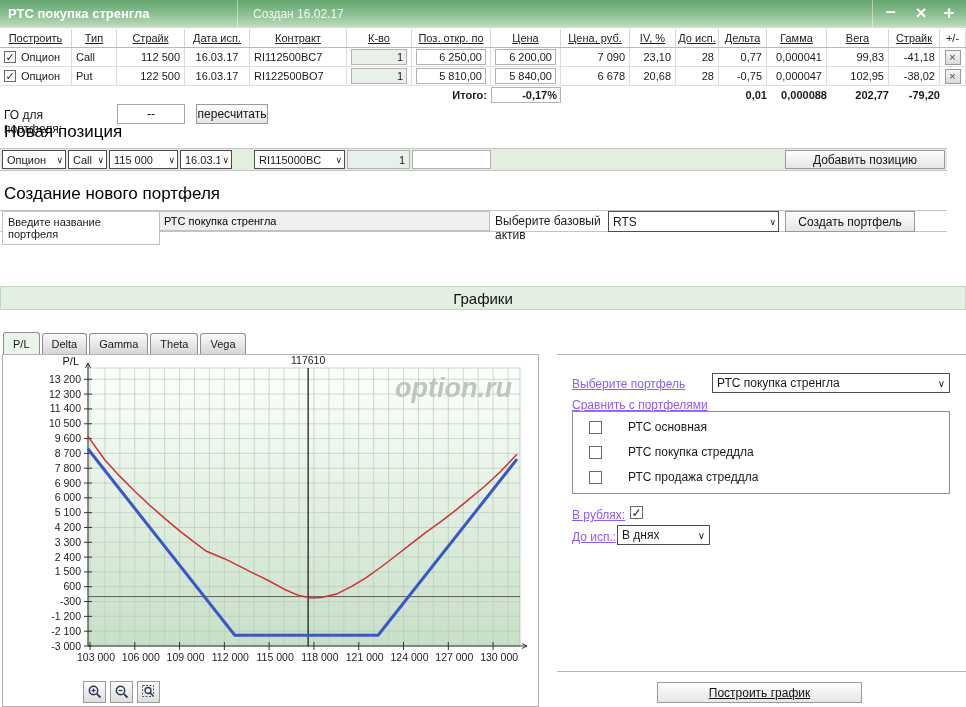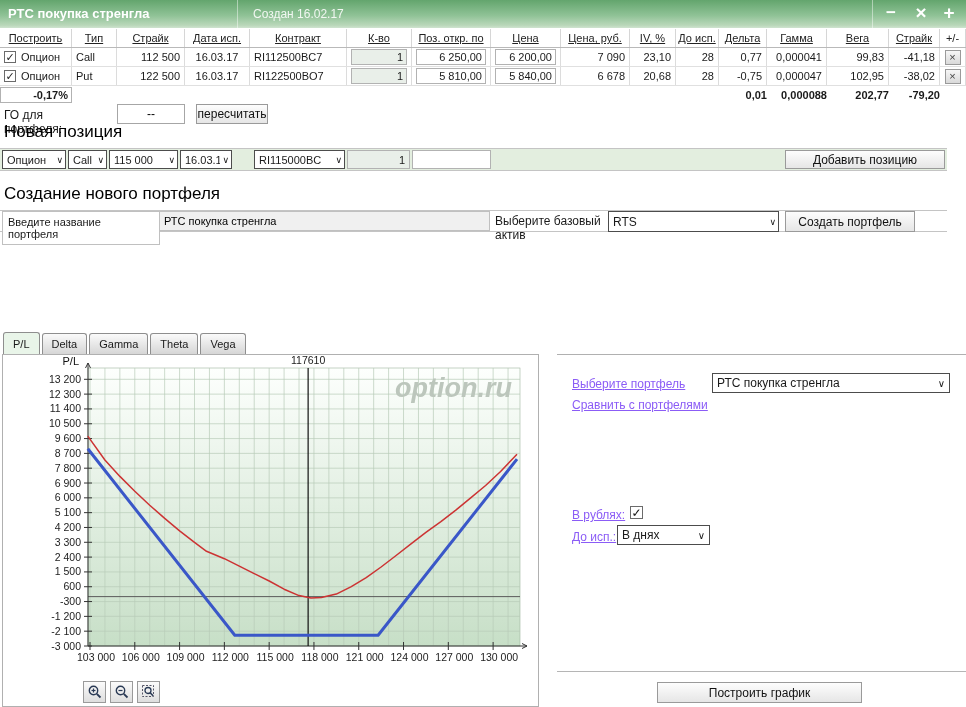--- a/index.html
+++ b/index.html
@@ -91,21 +91,21 @@
   
   .rp-label { position:absolute; font-size:12px; color:#8b5cf6;text-decoration:underline; }
   .rp-sel { border:1px solid #4c4c4c; background:#fff; position:absolute; height:20px; font-size:12px;
     display:flex; align-items:center; padding:0 4px; }
   .rp-sel .chev { margin-left:auto; font-size:10px; }
   .cmpbox { position:absolute; left:15px; top:56px; width:378px; height:83px; border:1px solid #8e8e8e; }
   .cmp-item { position:absolute; left:16px; display:flex; align-items:center; font-size:12px; }
   .cb2 { display:inline-block; width:13px; height:13px; border:1px solid #6b6b6b; background:#fff;
     font-size:12px; line-height:12px; text-align:center; color:#111; margin-right:26px; }
   .rp-hr { position:absolute; left:0; top:316px; width:409px; border-top:1px solid #b5b5b5; }
-  .buildbtn { position:absolute; left:100px; top:327px; width:205px; height:21px; }
+  .buildbtn { position:absolute; left:100px; top:327px; width:205px; height:21px;text-decoration:underline; }
 
   svg text { font-family:"Liberation Sans",sans-serif; }
 </style>
 </head>
 <body>
 
 <div class="screen">
 
   <div class="titlebar">
     <span class="title">РТС покупка стренгла</span>
@@ -220,20 +220,21 @@
         <div class="al-r">28</div>
         <div class="al-r">-0,75</div>
         <div class="al-r">0,000047</div>
         <div class="al-r">102,95</div>
         <div class="al-r">-38,02</div>
         <div class="al-c">
           <button class="xbtn">×</button>
         </div>
       </div>
       <div class="trow sumrow">
+        <div class="al-r b" style="grid-column: 1 / 8; padding-right: 4px;">Итого:</div>
         <div>
           <div class="cellbox al-r b">-0,17%</div>
         </div>
         <div style="grid-column: 9 / 12;"></div>
         <div class="al-r b">0,01</div>
         <div class="al-r b">0,000088</div>
         <div class="al-r b">202,77</div>
         <div class="al-r b">-79,20</div>
         <div></div>
       </div>
@@ -277,20 +278,21 @@
     <div class="namecell">Введите название портфеля</div>
     <input class="nameinput" value="РТС покупка стренгла" style="">
     <div class="assetlabel">Выберите базовый актив</div>
     <div class="sel assetsel">
       <span class="txt">RTS</span>
       <span class="chev">∨</span>
     </div>
     <button class="btn createbtn">Создать портфель</button>
   </div>
 
+  <div class="chartsbar">Графики</div>
 
   <div class="tabs" style="left:3px" id="left-tabs">
       <div class="tab active">P/L</div>
       <div class="tab">Delta</div>
       <div class="tab">Gamma</div>
       <div class="tab">Theta</div>
       <div class="tab">Vega</div>
     </div>
   <div class="chartpanel">
     <svg id="plsvg" width="537" height="320">
@@ -454,20 +456,34 @@
     </div>
   </div>
 
   <div class="rightpanel">
     <span class="rp-label" style="left:15px;top:22px">Выберите портфель</span>
     <div class="rp-sel" style="left:155px;top:18px;width:238px">
       <span>РТС покупка стренгла</span>
       <span class="chev">∨</span>
     </div>
     <span class="rp-label" style="left:15px;top:43px">Сравнить с портфелями</span>
+    <div class="cmpbox" id="cmpbox">
+        <div class="cmp-item" style="top: 8px;">
+          <span class="cb2"></span>
+          <span>РТС основная</span>
+        </div>
+        <div class="cmp-item" style="top: 33px;">
+          <span class="cb2"></span>
+          <span>РТС покупка стреддла</span>
+        </div>
+        <div class="cmp-item" style="top: 58px;">
+          <span class="cb2"></span>
+          <span>РТС продажа стреддла</span>
+        </div>
+      </div>
     <span class="rp-label" style="left:15px;top:153px">В рублях:</span>
     <span class="cb2" style="position:absolute;left:73px;top:151px;margin:0" id="rub-cb">✓</span>
     <span class="rp-label" style="left:15px;top:175px">До исп.:</span>
     <div class="rp-sel" style="left:60px;top:170px;width:93px">
       <span>В днях</span>
       <span class="chev">∨</span>
     </div>
     <div class="rp-hr"></div>
     <button class="btn buildbtn">Построить график</button>
   </div>

